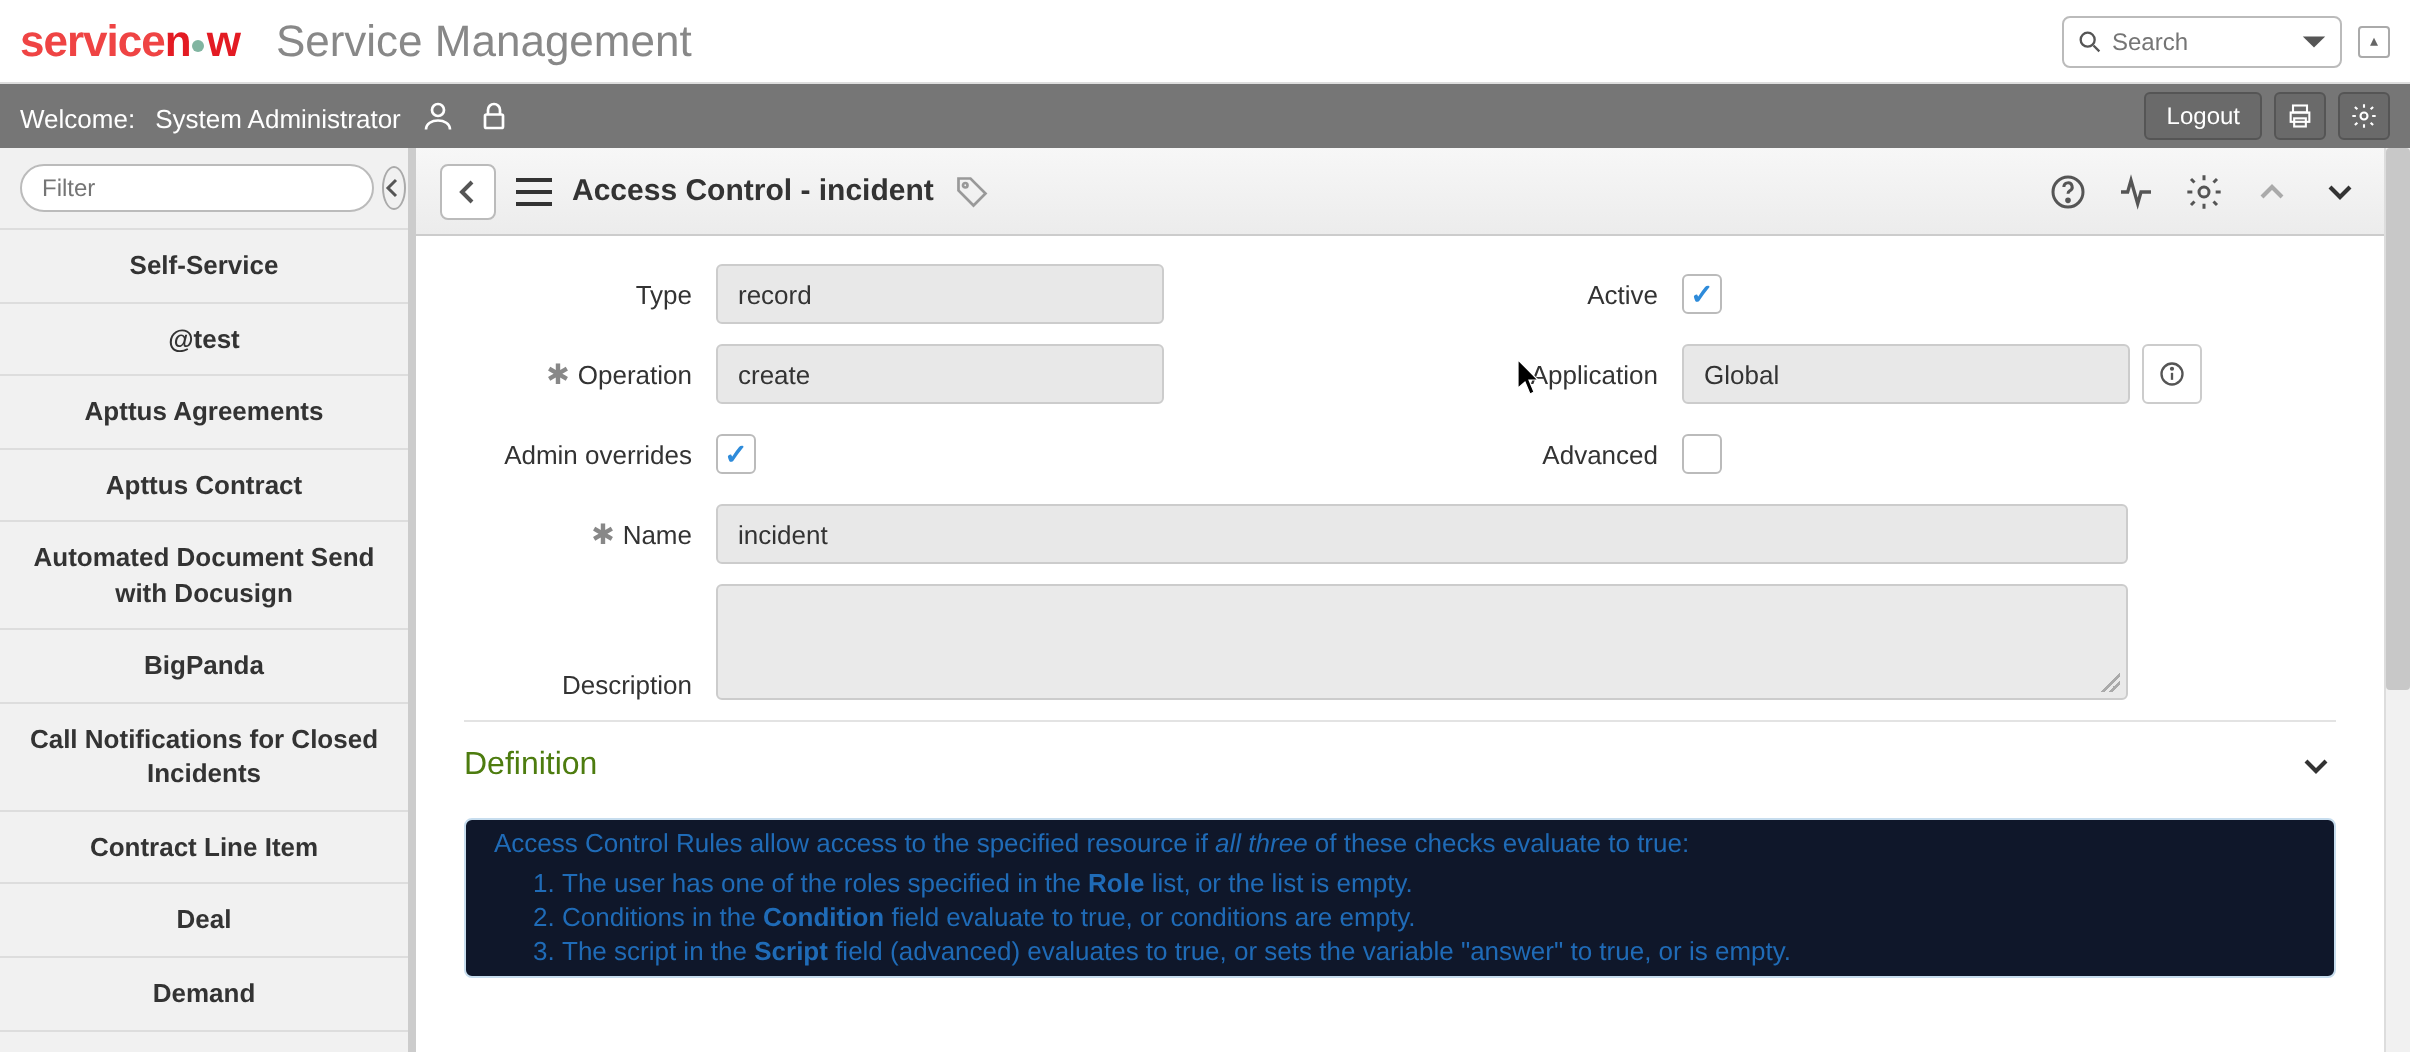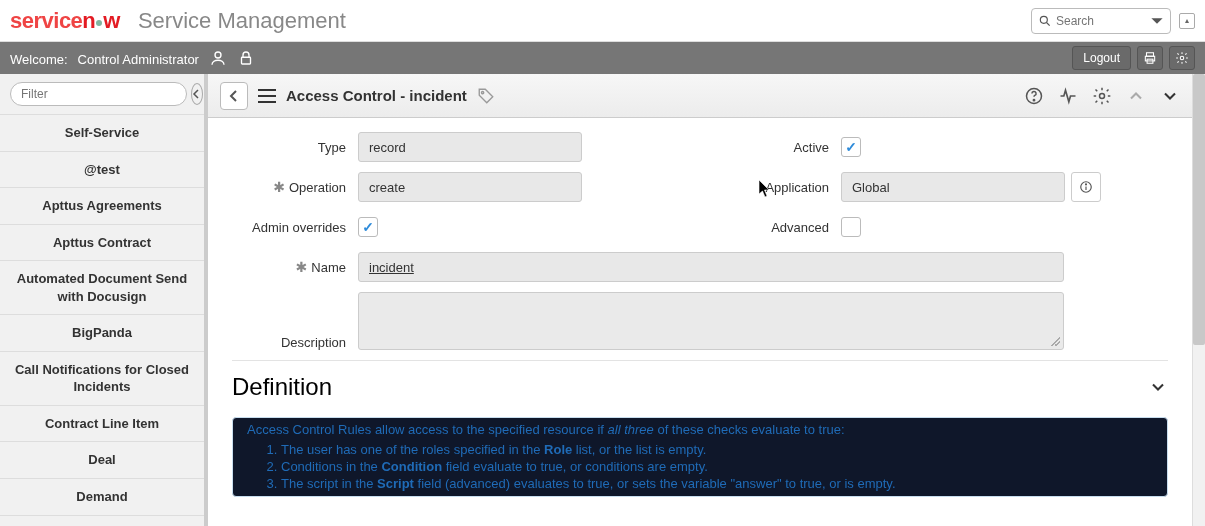--- a/index.html
+++ b/index.html
@@ -65,27 +65,27 @@
     .form-col { flex:1; }
     .form-row { display:flex; align-items:center; margin-bottom:10px; min-height:30px; }
     .fld-label { width:126px; text-align:right; padding-right:12px; color:#333; font-size:13px; display:flex; align-items:center; justify-content:flex-end; gap:4px; }
     .req-mark { color:#888; font-size:14px; }
     .fld-control { flex:1; display:flex; align-items:center; gap:6px; }
     .ro-input { background:#e8e8e8; border:1px solid #ccc; border-radius:3px; height:30px; padding:0 10px; font-size:13px; color:#333; width:100%; display:flex; align-items:center; }
     .ro-input.wide { max-width:none; }
     .info-btn { width:30px; height:30px; border:1px solid #ccc; border-radius:3px; background:#fff; display:flex; align-items:center; justify-content:center; cursor:pointer; }
     .chk { width:20px; height:20px; border:1px solid #bbb; border-radius:3px; background:#fff; display:flex; align-items:center; justify-content:center; }
     .chk.checked::after { content:'✓'; color:#2e8bda; font-weight:bold; font-size:14px; }
-    .full-row .fld-control { max-width: 706px; text-decoration: underline; }
+    .full-row .fld-control { max-width: 706px; }
     .textarea { background:#eaeaea; border:1px solid #ccc; border-radius:3px; height:58px; width:100%; resize:none; padding:6px 10px; font-size:13px; position:relative; }
     .textarea::after { content:''; position:absolute; right:3px; bottom:3px; width:10px; height:10px; background:linear-gradient(135deg, transparent 50%, #aaa 50%, #aaa 60%, transparent 60%, transparent 70%, #aaa 70%, #aaa 80%, transparent 80%); }
     
     
     .section-header { display:flex; align-items:center; padding: 12px 0 10px; border-top:1px solid #e3e3e3; margin-top:6px; }
-    .section-title { font-size:24px; font-weight:normal; color:#000000; }
+    .section-title { font-size:16px; font-weight:normal; color:#4d7c0f; }
     .section-chevron { margin-left:auto; cursor:pointer; }
     
     .rules-box { background:#0f172a; border:1px solid #c7ddee; border-radius:4px; padding:4px 14px; margin-top:6px; font-size:13px; }
     .rules-intro { color:#1f6bb7; }
     .rules-intro em { font-style:italic; }
     .rules-list { list-style:decimal; padding-left:34px; margin-top:4px; }
     .rules-list li { color:#1f6bb7; padding:1px 0; }
     .rules-list b { font-weight:bold;margin-top:22px; }
     
     
@@ -113,21 +113,21 @@
           <path d="M1 3 L5 7 L9 3 Z" fill="#555"></path>
         </svg>
     </div>
     <div class="collapse-btn">▴</div>
   </div>
 </div>
 
 <div class="user-bar">
   <div class="user-bar-left">
     <span>Welcome:</span>
-    <span>Control Administrator</span>
+    <span>System Administrator</span>
     <svg class="user-icon" viewBox="0 0 24 24" fill="none" stroke="#fff" stroke-width="1.8">
         <circle cx="12" cy="8" r="4"></circle>
         <path d="M4 21c0-4 4-6 8-6s8 2 8 6"></path>
       </svg>
     <svg class="user-icon" viewBox="0 0 24 24" fill="none" stroke="#fff" stroke-width="1.8">
         <rect x="6" y="11" width="12" height="9" rx="1"></rect>
         <path d="M8 11V8a4 4 0 0 1 8 0v3"></path>
       </svg>
   </div>
   <div class="user-bar-right">

